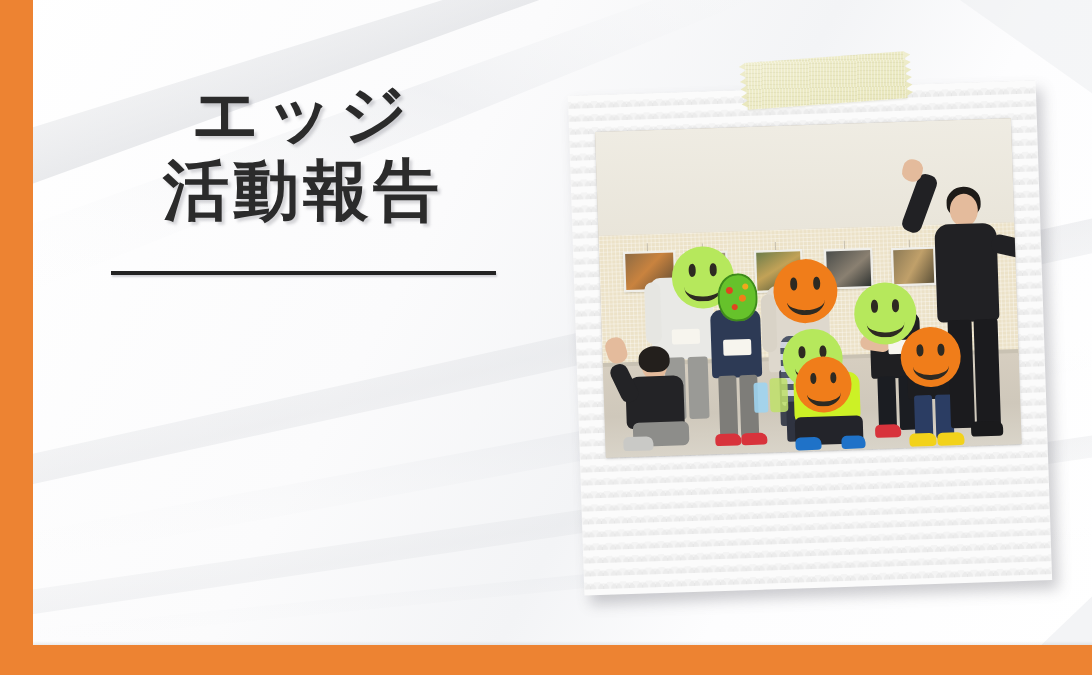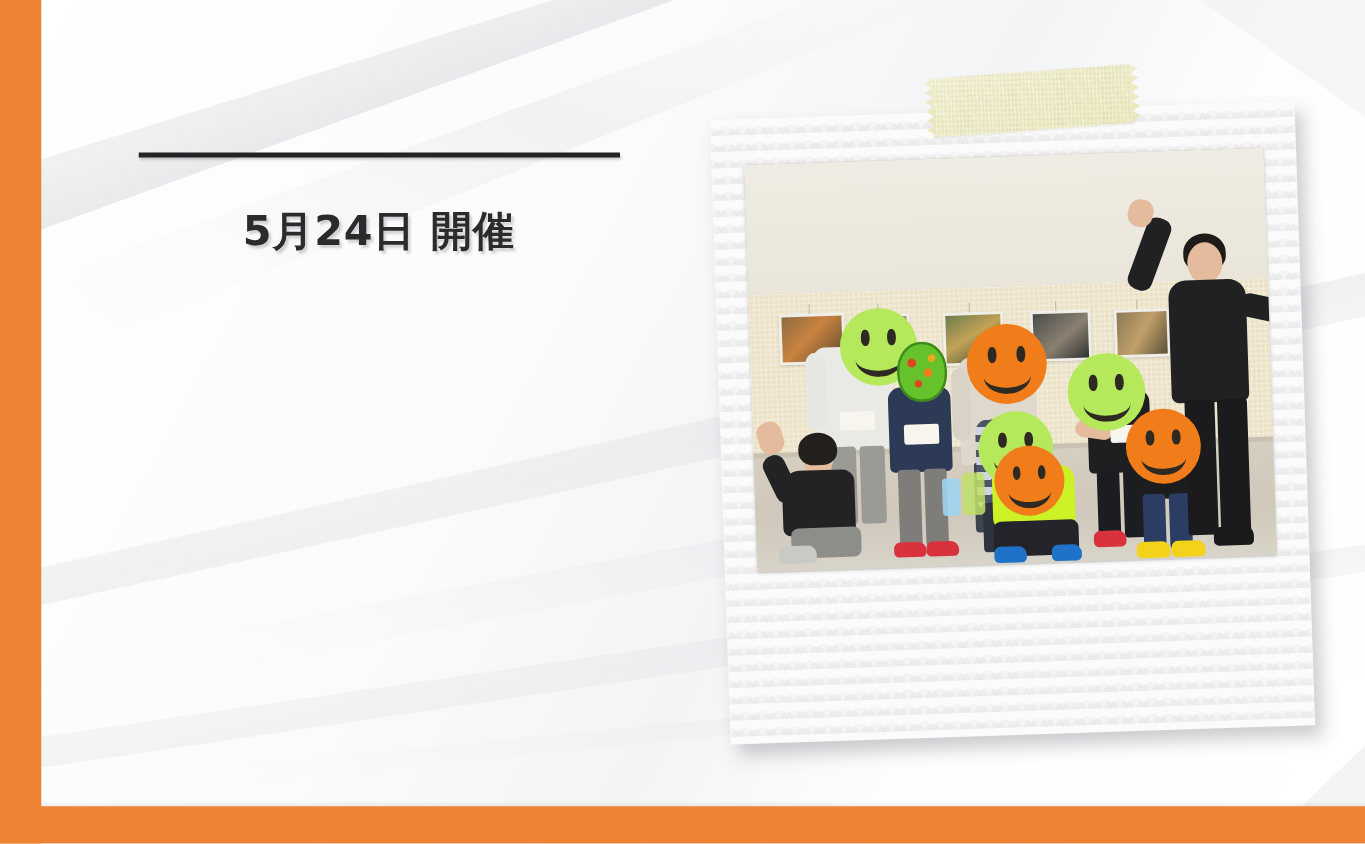--- a/index.html
+++ b/index.html
@@ -218,27 +218,28 @@
     </svg>
   </div>
 
   <div class="bar-bottom-shadow"></div>
   <div class="bar-left"></div>
   <div class="bar-bottom"></div>
 
   <div class="left-col">
 
     <h1 class="title">
+      <span class="l1">エッジ</span>
+      <span class="l2">活動報告</span>
     </h1>
 
     <div class="rule"></div>
 
 
     <div class="eventblock">
-      <span class="event-line">5月24日 開催</span>
     </div>
 
   </div>
 
   <div class="polaroid-wrap">
     <div class="polaroid"></div>
 
     <div class="photo">
       <div class="photo-inner">
 

